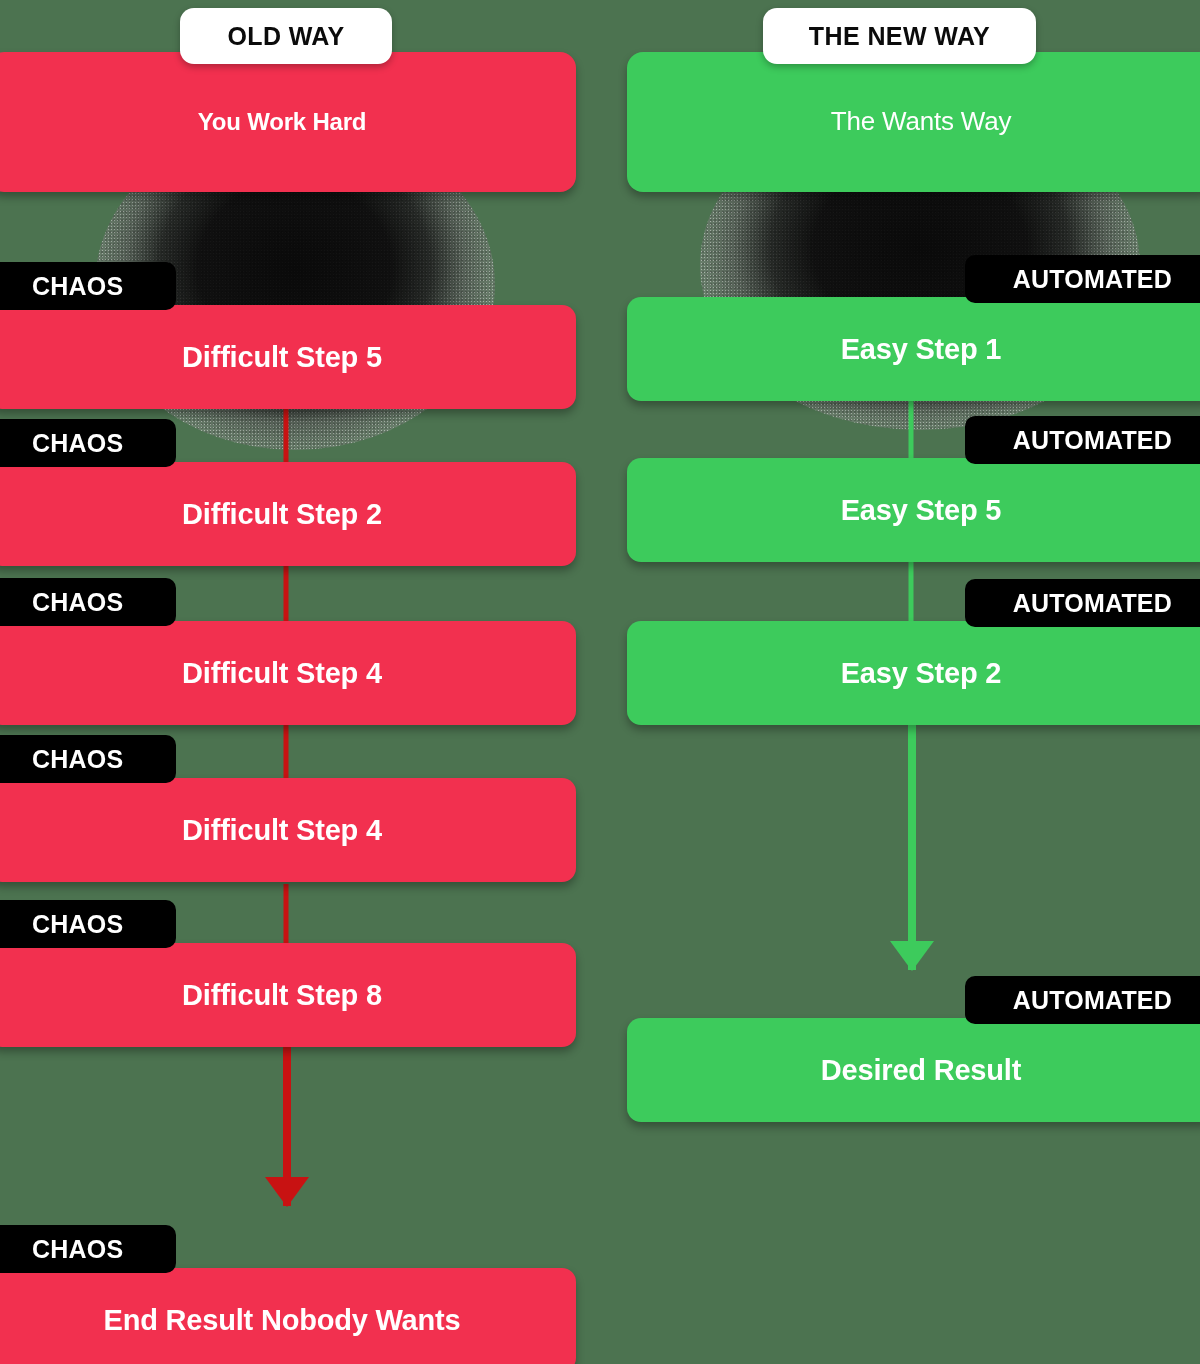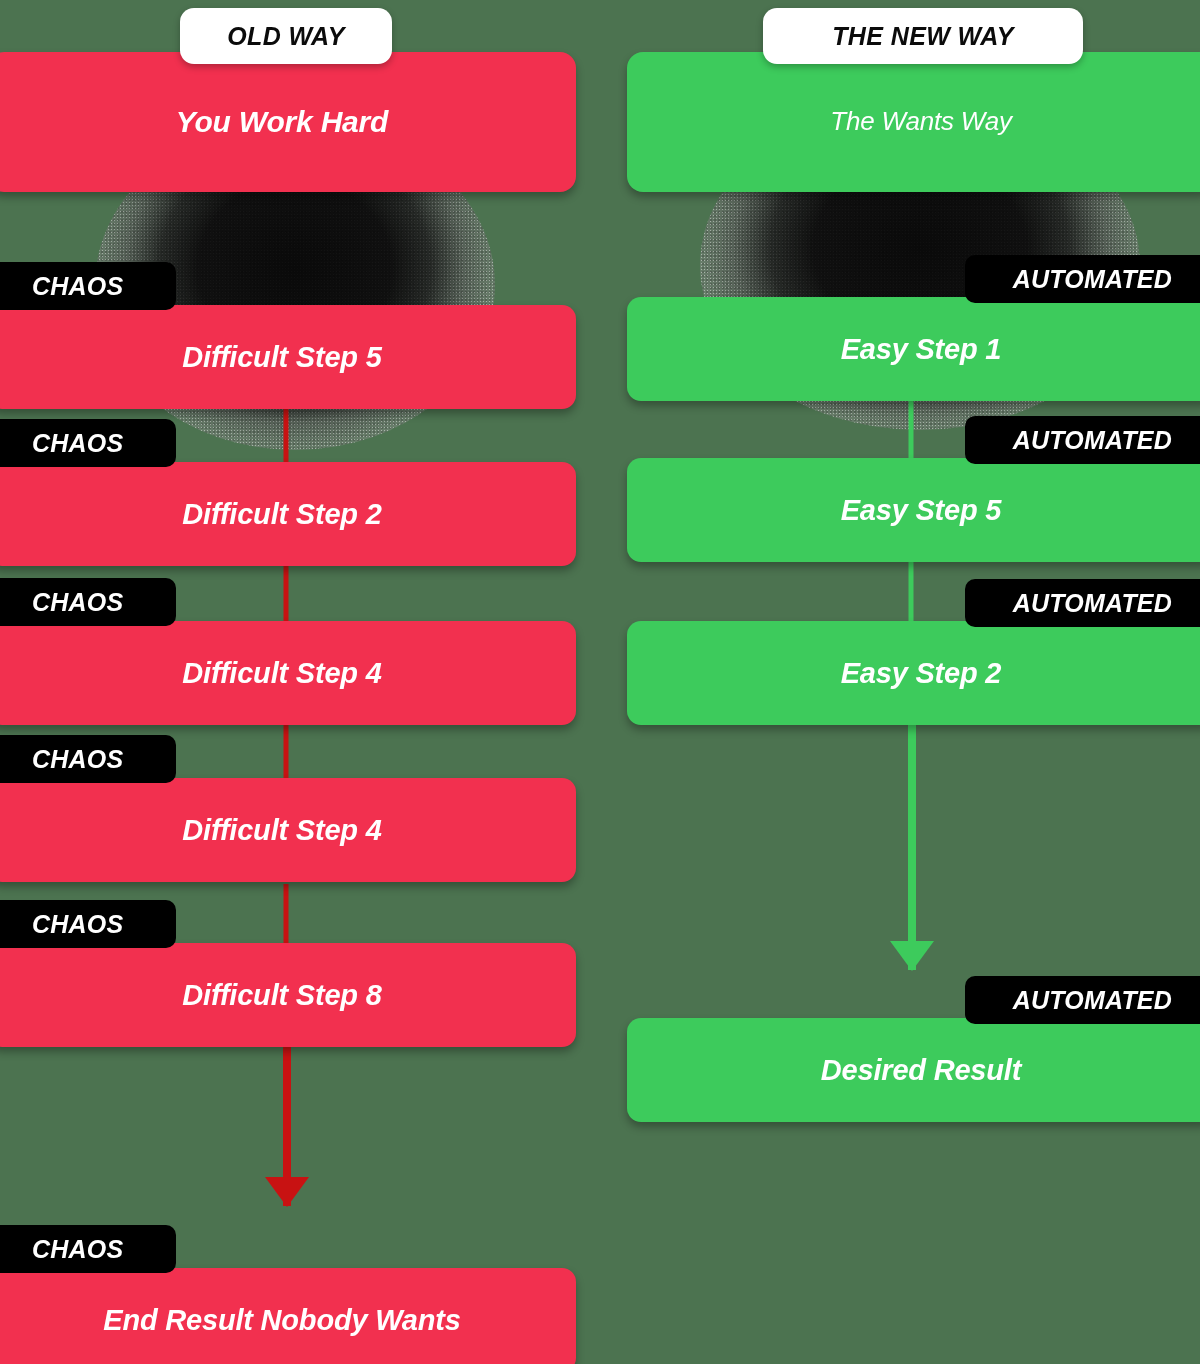--- a/index.html
+++ b/index.html
@@ -15,21 +15,20 @@
     font-family: "Liberation Sans", sans-serif;
     position: relative;
   }
 
   .stage {
     position: absolute;
     inset: 0;
     width: 1200px;
     height: 1364px;
     overflow: hidden;
-    font-style: italic;
   }
 
   
   .grain {
     position: absolute;
     pointer-events: none;
     border-radius: 50%;
     background:
       radial-gradient(ellipse at 50% 45%, #0a0a0a 0%, #101010 34%, rgba(35,35,35,0.92) 48%,
                       rgba(90,90,90,0.72) 60%, rgba(150,150,150,0.42) 72%,
@@ -107,21 +106,21 @@
 
   
   .card.header {
     height: 140px;
     flex-direction: column;
     justify-content: center;
     gap: 2px;
     border-radius: 16px;
   }
   .card.header .title {
-    font-size: 30px;
+    font-size: 24px;
     font-weight: bold;
     line-height: 1.12;
   }
   .card.header .subtitle {
     font-size: 26px;
     font-weight: normal;
     line-height: 1.2;
   }
 
   
@@ -135,21 +134,21 @@
     align-items: center;
     justify-content: center;
     font-size: 25px;
     font-weight: bold;
     letter-spacing: 0.4px;
     padding: 0 26px;
     z-index: 6;
     box-shadow: 0 3px 7px rgba(0,0,0,0.28);
   }
   .pill-old { left: 180px; top: 8px; width: 212px; }
-  .pill-new { left: 763px; top: 8px; width: 320px; }
+  .pill-new { left: 763px; top: 8px; width: 273px; }
 
   
   .tag {
     position: absolute;
     background: #000000;
     color: #ffffff;
     height: 48px;
     display: flex;
     align-items: center;
     font-size: 25px;

